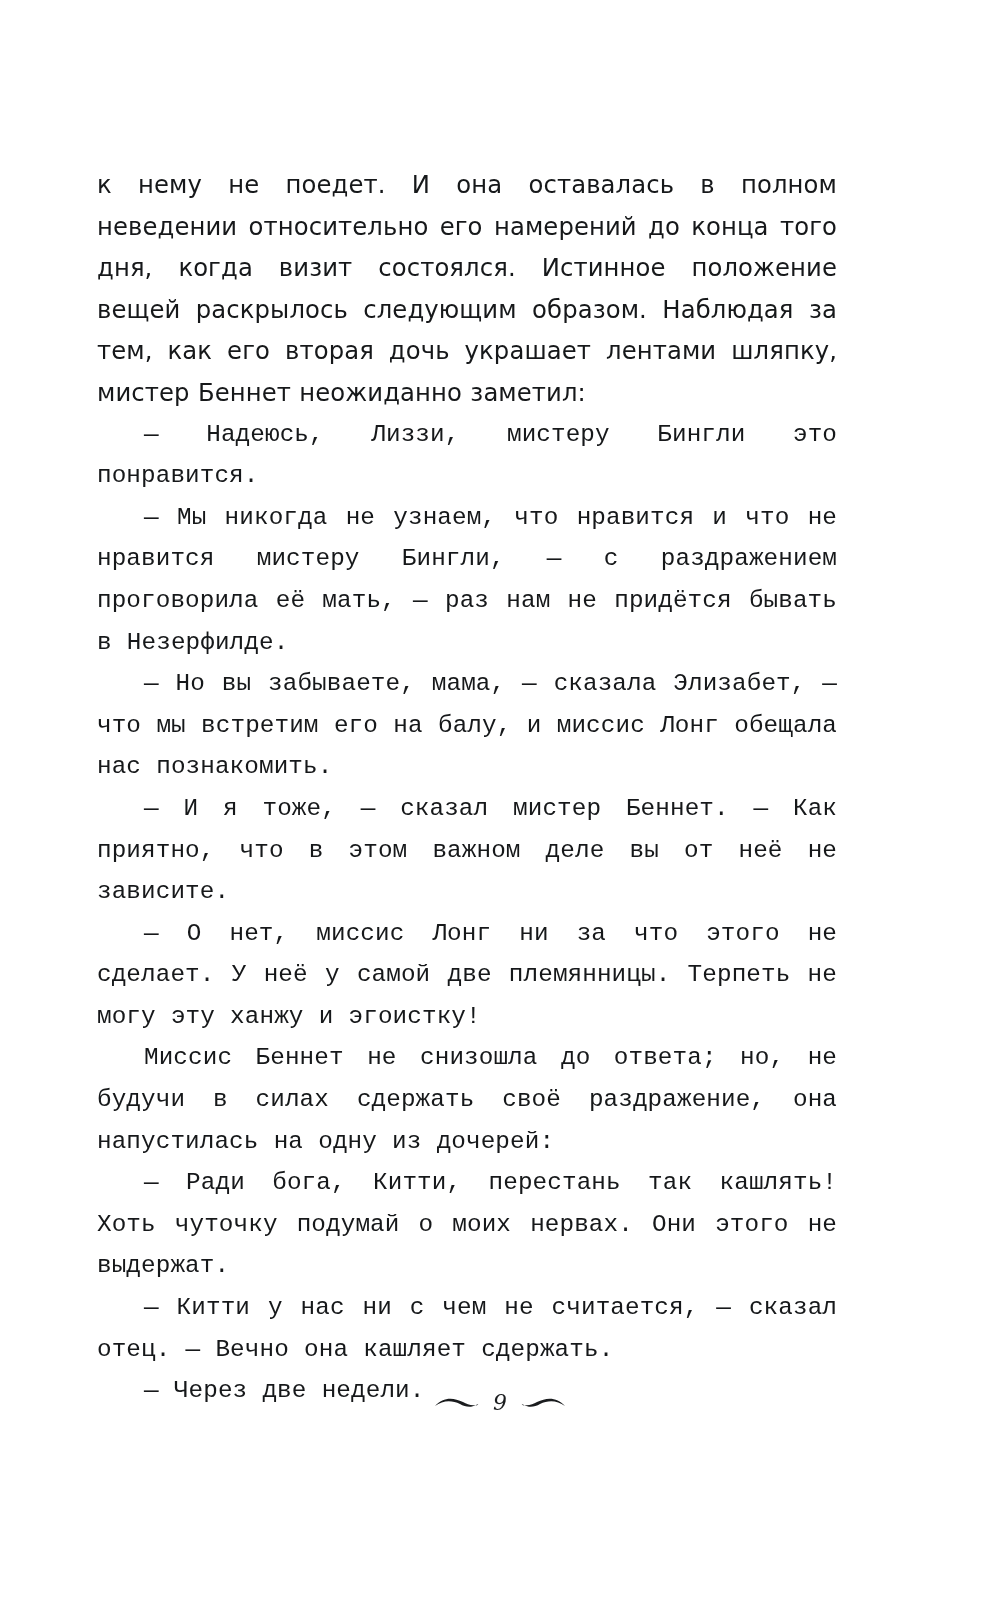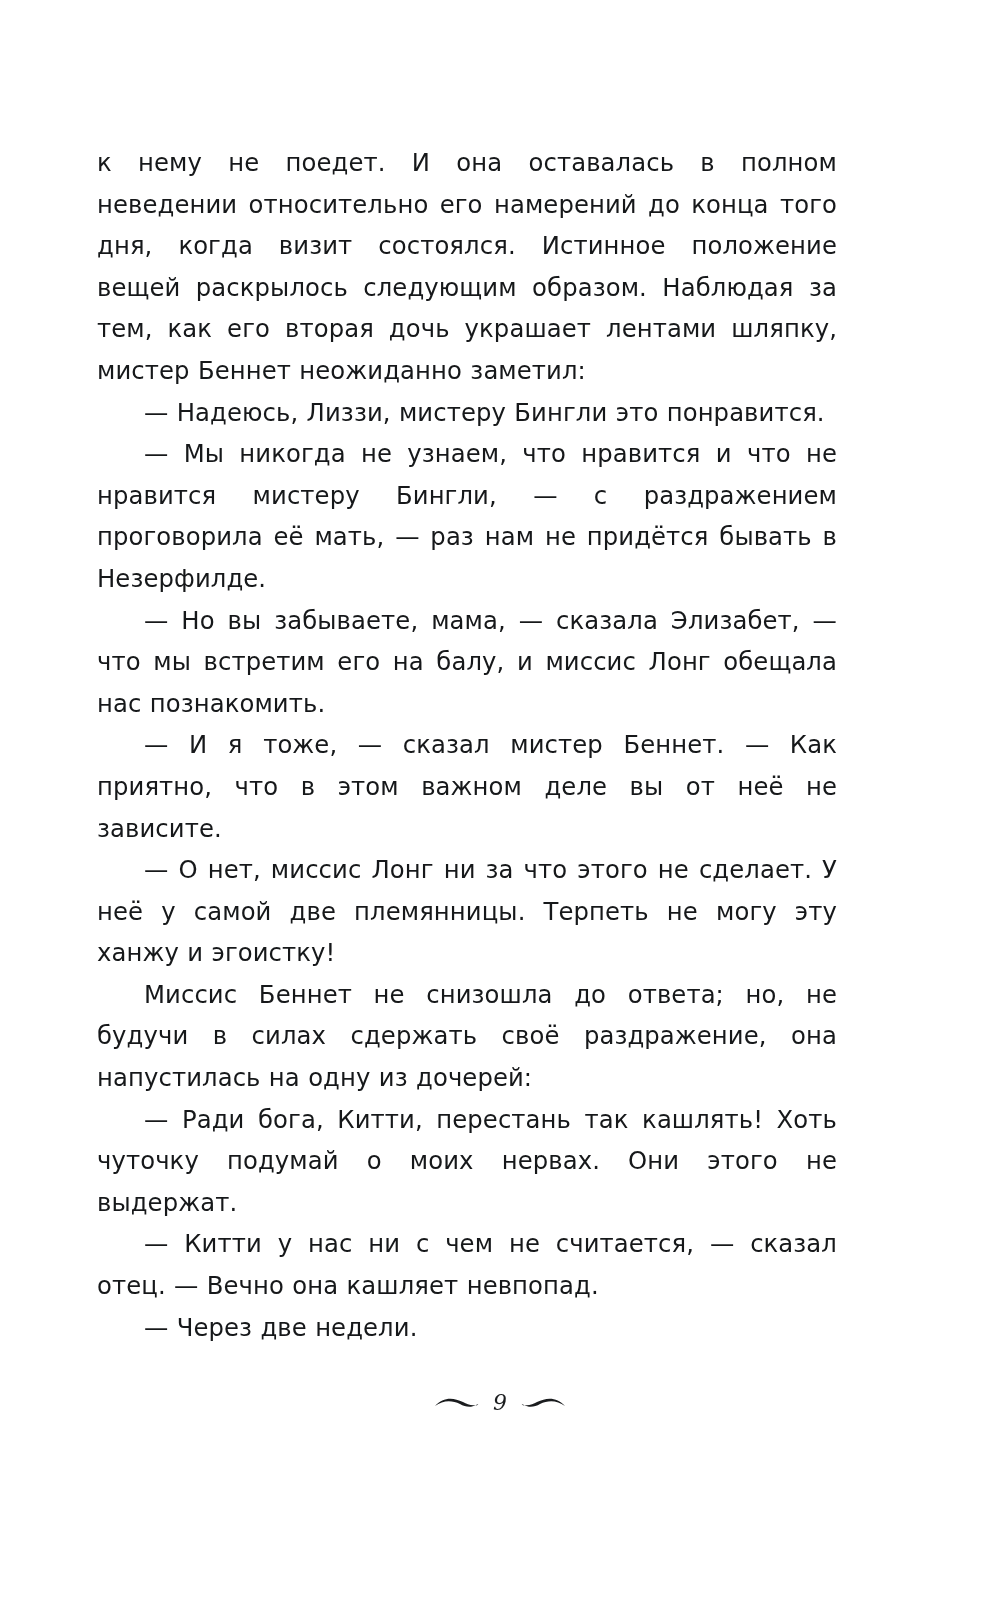--- a/index.html
+++ b/index.html
@@ -19,34 +19,35 @@
     position: absolute;
     left: 0;
     top: 0;
     width: 1000px;
     height: 1619px;
     background: #ffffff;
   }
   .text-block {
     position: absolute;
     left: 97px;
-    top: 142px;
+    top: 164px;
     width: 740px;
   }
   .para {
     margin: 0;
     font-size: 24.3px;
     line-height: 41.6px;
     text-align: justify;
     letter-spacing: 0.1px;
     word-spacing: 0.5px;
     hyphens: manual;
   }
   .para.indent {
     text-indent: 47px;
+    font-family: Liberation Mono, monospace;
   }
   .para.first {
     text-indent: 0;
   }
   .footer {
     position: absolute;
     left: 0;
     top: 1392px;
     width: 1000px;
     text-align: center;
@@ -80,21 +81,21 @@
 
   <div class="text-block">
     <p class="para first">к нему не поедет. И она оставалась в полном неведении относительно его намерений до конца того дня, когда визит состоялся. Истинное положение вещей раскрылось следующим образом. Наблюдая за тем, как его вторая дочь украшает лентами шляпку, мистер Беннет неожиданно заметил:</p>
     <p class="para indent">— Надеюсь, Лиззи, мистеру Бингли это понравится.</p>
     <p class="para indent">— Мы никогда не узнаем, что нравится и что не нравится мистеру Бингли, — с раздражением проговорила её мать, — раз нам не придётся бывать в Незерфилде.</p>
     <p class="para indent">— Но вы забываете, мама, — сказала Элизабет, — что мы встретим его на балу, и миссис Лонг обещала нас познакомить.</p>
     <p class="para indent">— И я тоже, — сказал мистер Беннет. — Как приятно, что в этом важном деле вы от неё не зависите.</p>
     <p class="para indent">— О нет, миссис Лонг ни за что этого не сделает. У неё у самой две племянницы. Терпеть не могу эту ханжу и эгоистку!</p>
     <p class="para indent">Миссис Беннет не снизошла до ответа; но, не будучи в силах сдержать своё раздражение, она напустилась на одну из дочерей:</p>
     <p class="para indent">— Ради бога, Китти, перестань так кашлять! Хоть чуточку подумай о моих нервах. Они этого не выдержат.</p>
-    <p class="para indent">— Китти у нас ни с чем не считается, — сказал отец. — Вечно она кашляет невпопад.</p>
+    <p class="para indent">— Китти у нас ни с чем не считается, — сказал отец. — Вечно она кашляет сдержать.</p>
     <p class="para indent">— Через две недели.</p>
   </div>
 
   <div class="footer">
     <span class="folio-wrap">
       <span class="orn">
         <svg viewBox="0 0 46 18" width="46" height="18" aria-hidden="true">
           <path d="M2 11 C10 2, 20 2, 30 7 C34 9, 38 11, 43 10 C38 13, 32 12, 27 9 C19 5, 10 5, 2 11 Z" fill="currentColor"></path>
           <path d="M43 10 C44.5 9.6, 45.5 9.2, 46 8.6 C45 9.8, 44 10.4, 43 10.6 Z" fill="currentColor"></path>
         </svg>

